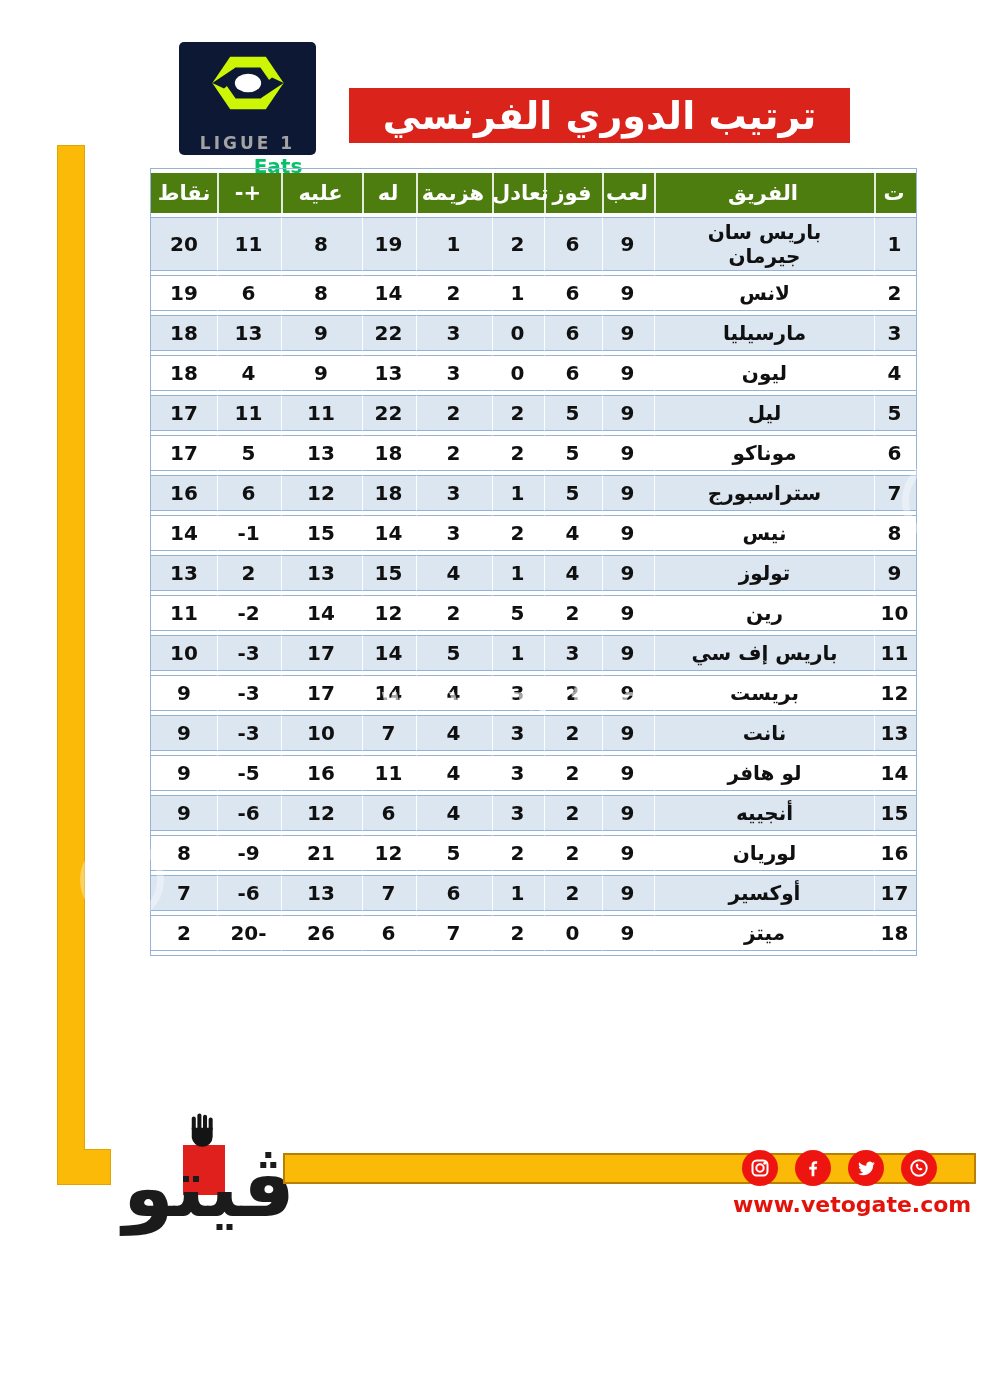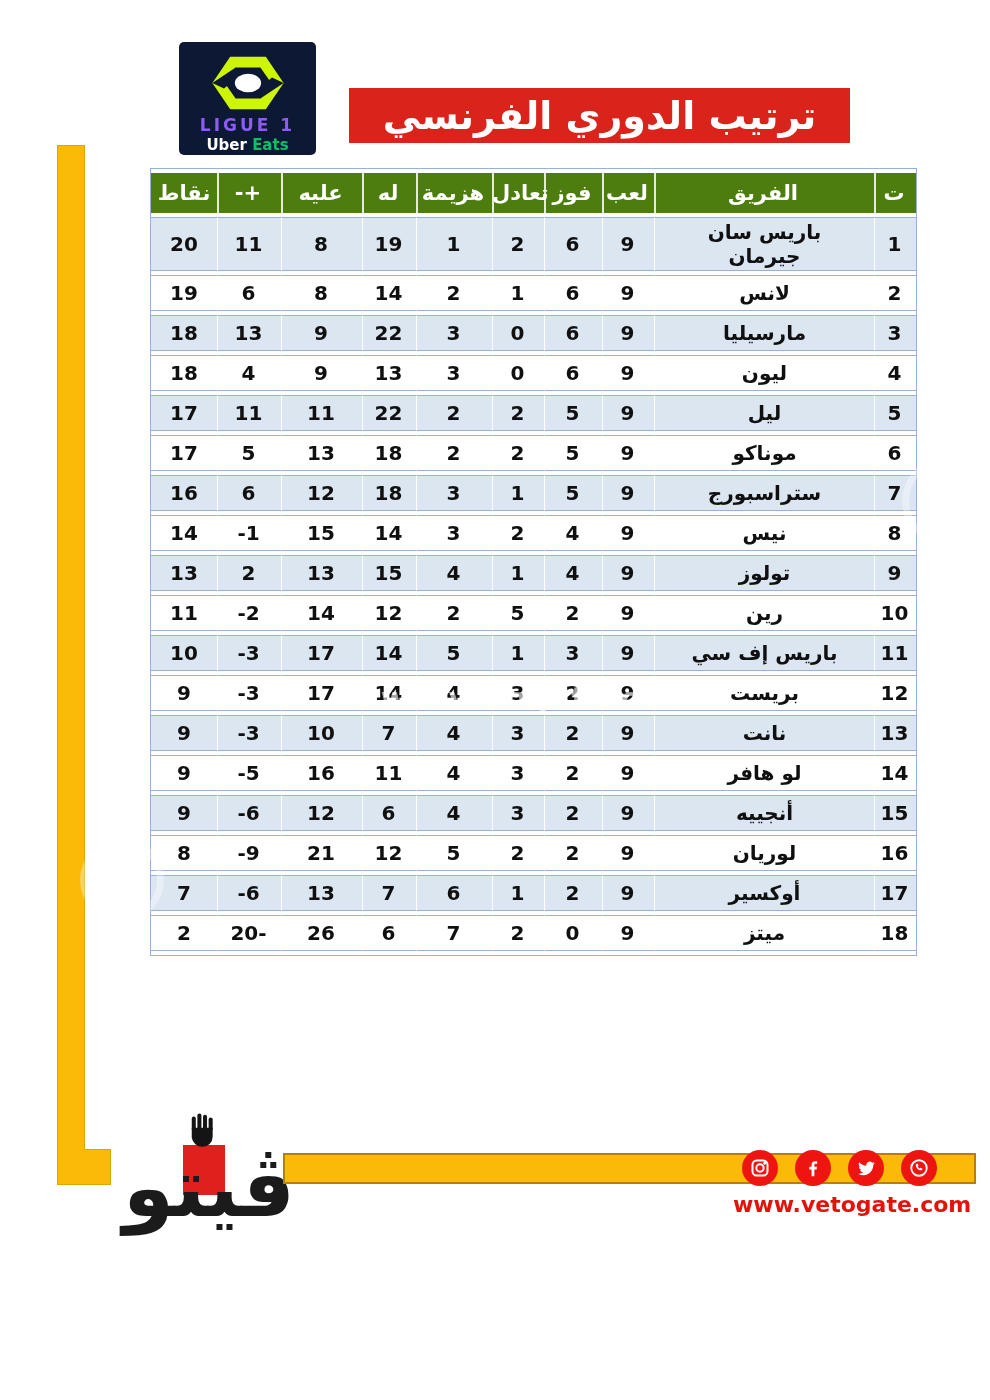--- a/index.html
+++ b/index.html
@@ -9,22 +9,22 @@
   
   .ybar-v { position:absolute; left:57px; top:145px; width:28px; height:1040px;
             background:#FBBA07; border:1px solid #E2A400; }
   .ybar-foot { position:absolute; left:84px; top:1149px; width:27px; height:36px;
             background:#FBBA07; border:1px solid #E2A400; border-left:none; }
 
   
   .l1-logo { position:absolute; left:179px; top:42px; width:137px; height:113px;
              background:#0D1834; border-radius:5px; text-align:center; }
   .l1-hex { display:block; margin:10px auto 0 auto; }
-  .l1-name { color:#8b5cf6; font-weight:bold; font-size:17px; letter-spacing:3px; margin-top:1px; }
-  .l1-uber { font-size:15px; font-weight:bold; margin-top:1px; color:#ffffff; }
+  .l1-name { color:#a3a3a3; font-weight:bold; font-size:17px; letter-spacing:3px; margin-top:19px; }
+  .l1-uber { font-size:20px; font-weight:bold; margin-top:1px; color:#ffffff; }
   .l1-uber .eats { color:#06C167; }
 
   
   .title-banner { position:absolute; left:349px; top:88px; width:501px; height:55px;
                   background:#D9231B; color:#ffffff; font-size:38px; font-weight:bold;
                   display:flex; align-items:center; justify-content:center; direction:rtl; }
 
   
   table.standings { position:absolute; left:150px; top:168px; width:762px;
                     border-collapse:separate; border-spacing:0 4px;

